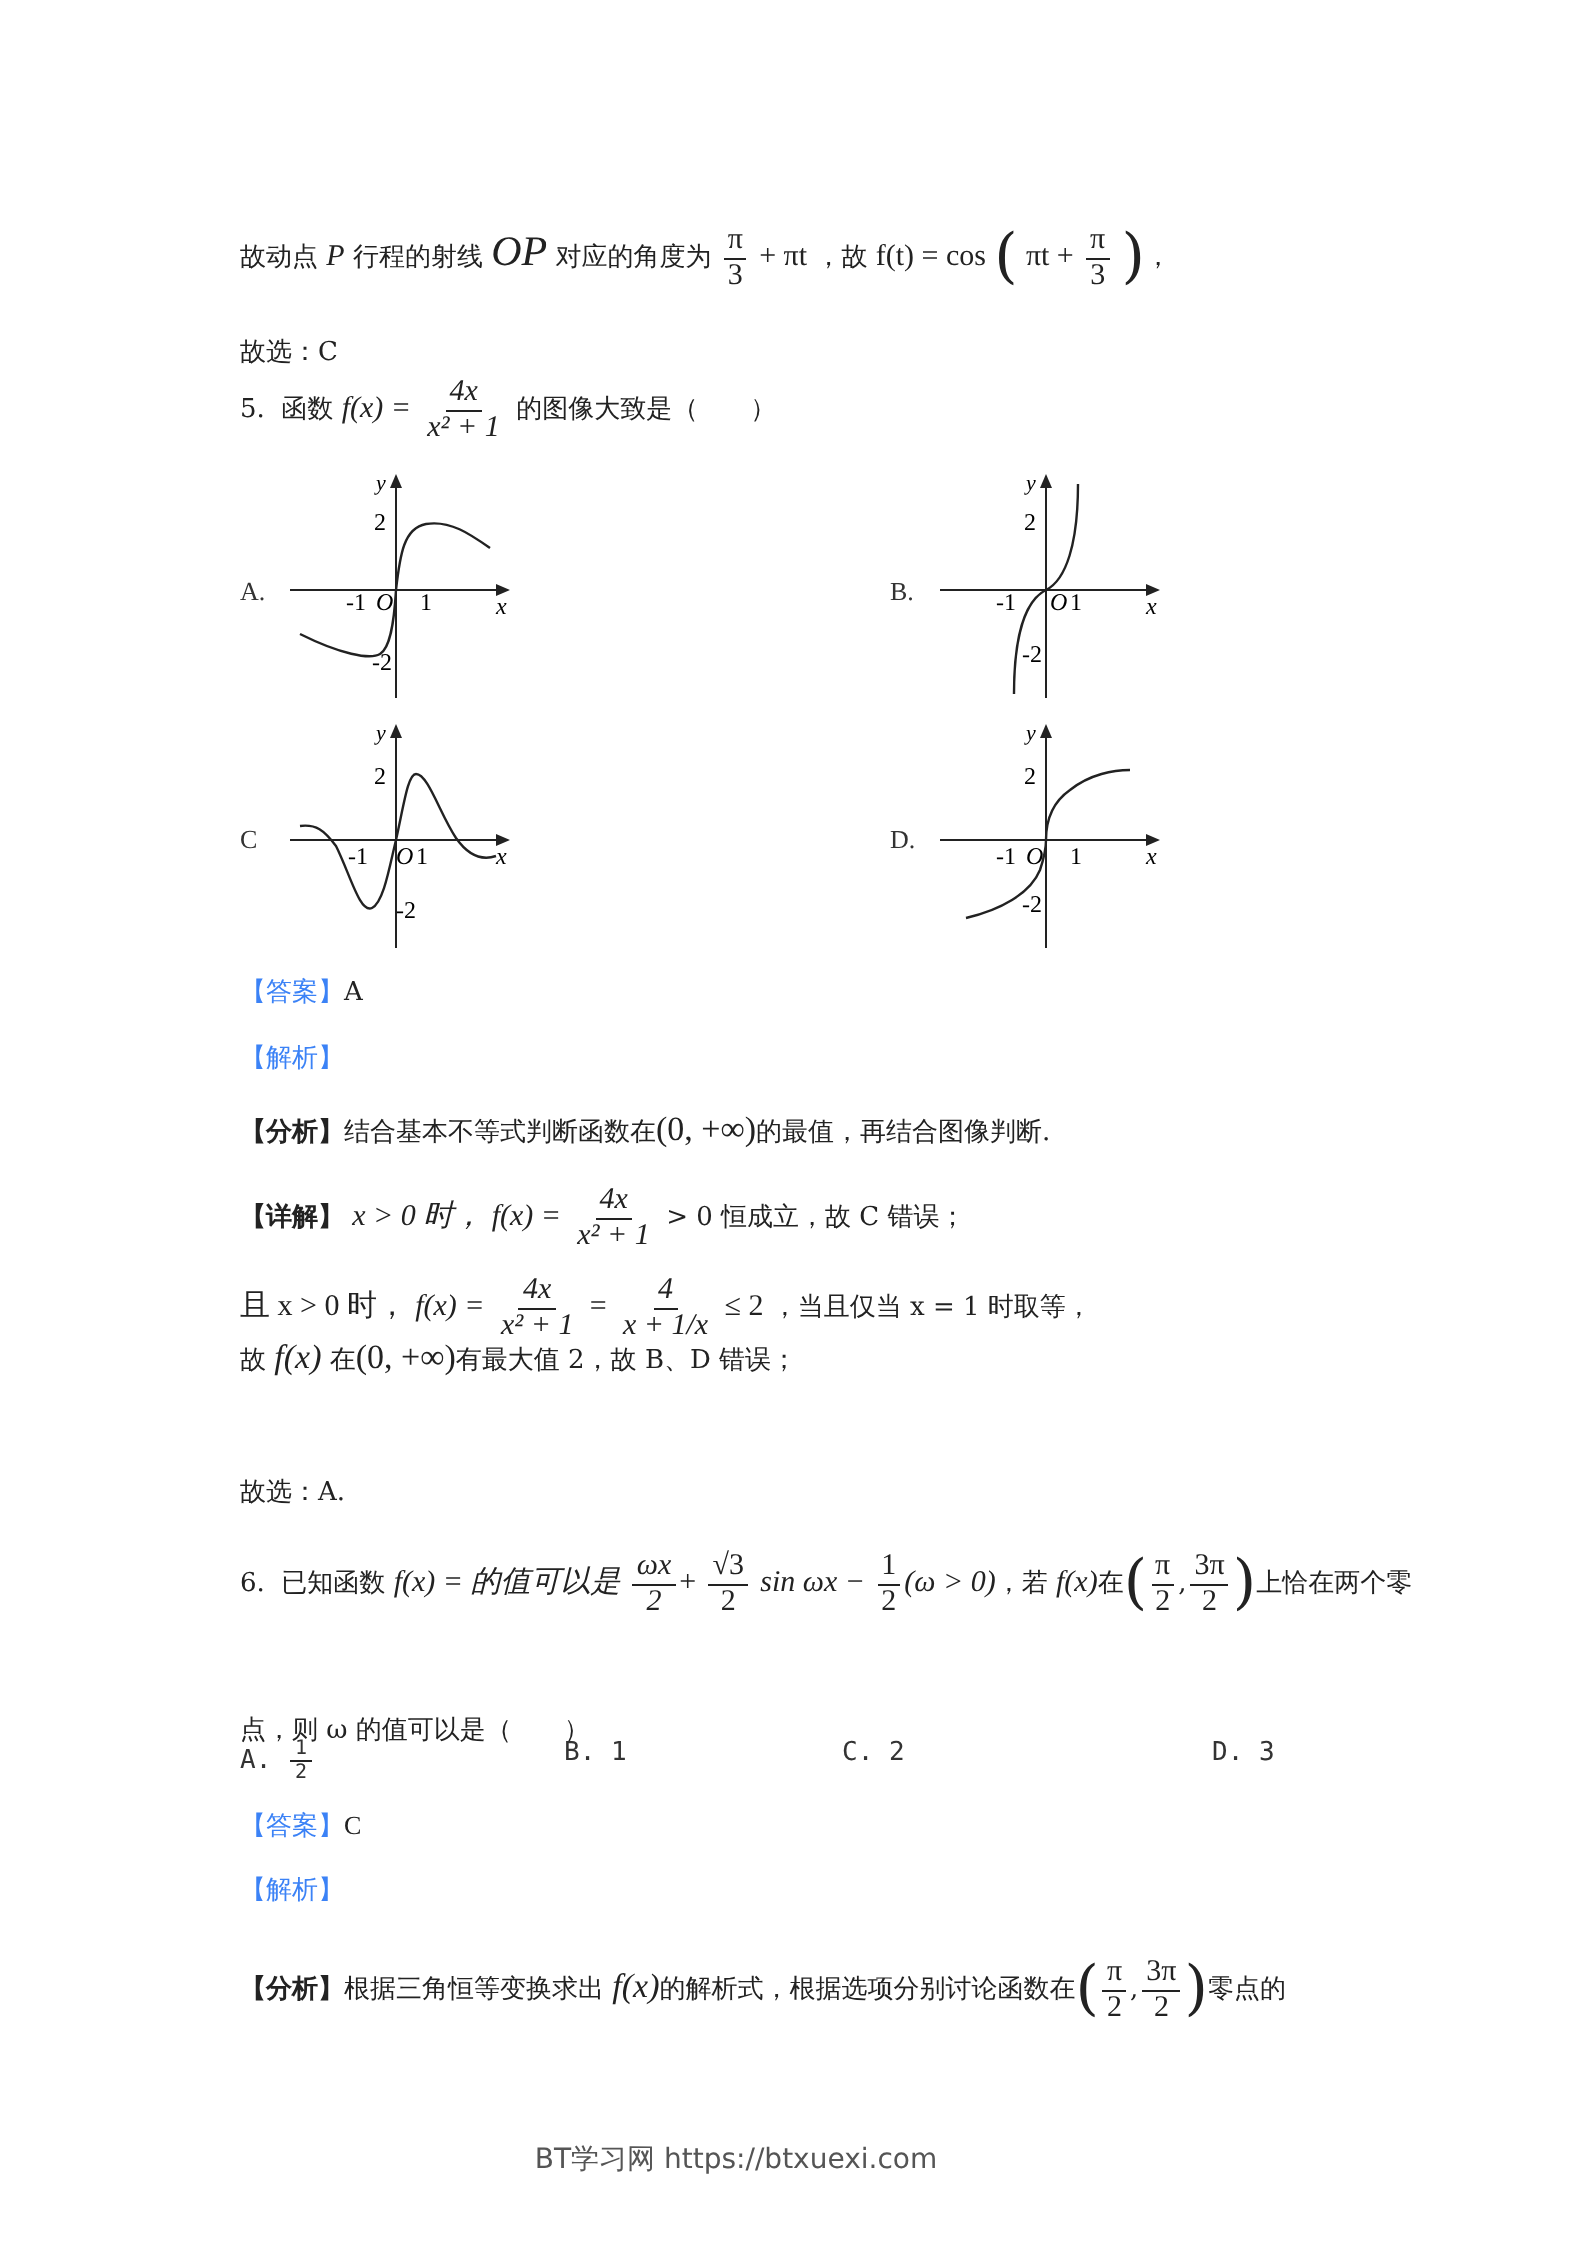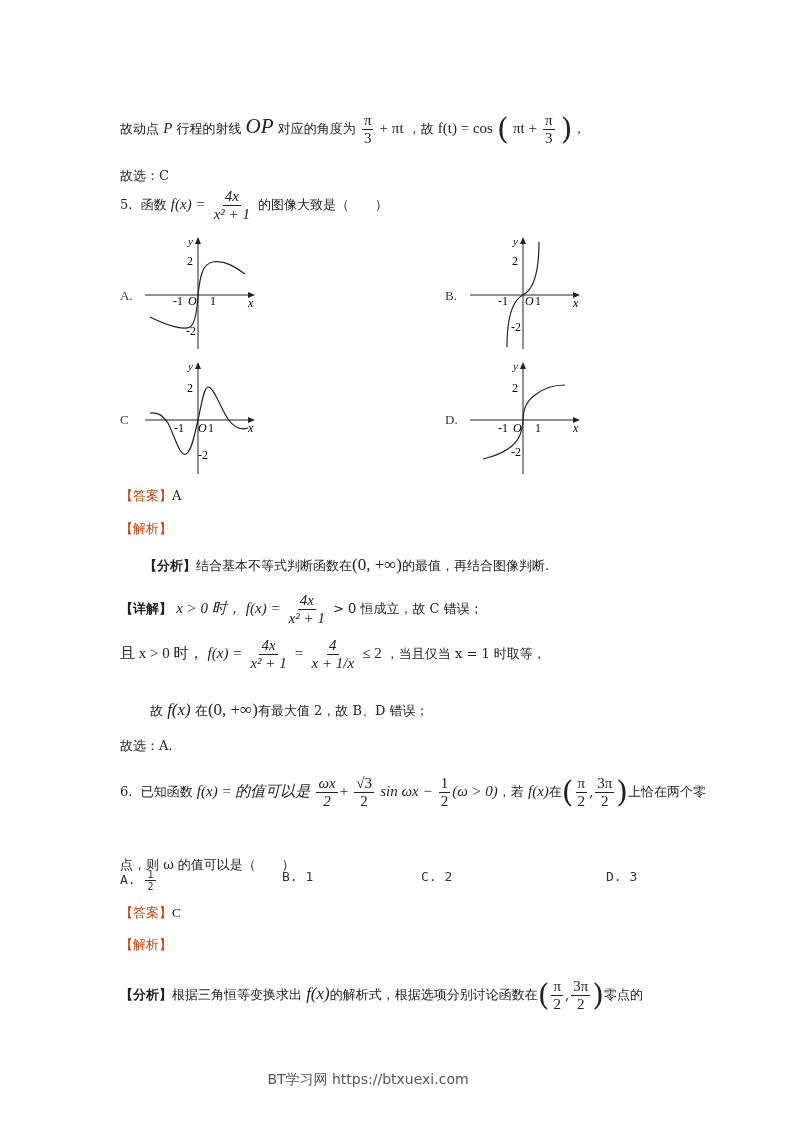--- a/index.html
+++ b/index.html
@@ -4,21 +4,21 @@
 <style>
   html, body { margin:0; padding:0; background:#ffffff; }
   body { width:793px; height:1122px; position:relative; overflow:hidden;
          font-family:"DejaVu Serif","Liberation Serif",serif; color:#222; font-size:13px; }
   .line { position:absolute; left:120px; white-space:nowrap; }
   .math { font-family:"Liberation Serif","DejaVu Serif",serif; font-size:15px; }
   .it { font-style:italic; }
   .frac { display:inline-flex; flex-direction:column; align-items:center; vertical-align:middle; margin:0 2px; line-height:1.1; }
   .frac .num { border-bottom:1px solid #222; padding:0 2px; }
   .frac .den { padding:0 2px; }
-  .blue { color:#c2410c; }
+  .blue { color:#3b82f6; }
   .bold { font-weight:bold; }
   .paren-big { font-size:30px; font-weight:200; vertical-align:middle; line-height:1; }
   .graph { position:absolute; }
   .opt-label { position:absolute; font-family:"Liberation Serif",serif; font-size:13px; color:#333; }
   .choice { position:absolute; font-family:"DejaVu Sans Mono","Liberation Mono",monospace; font-size:13px; color:#333; }
   .footer { position:absolute; left:0; width:736px; top:1071px; text-align:center;
             font-family:"DejaVu Sans","Liberation Sans",sans-serif; font-size:14px; color:#555; }
 </style>
 </head>
 <body>
@@ -118,21 +118,21 @@
   <text x="48" y="75" font-size="12" font-style="italic" font-family="Liberation Serif,serif">O</text>
   <text x="70" y="75" font-size="12" font-family="Liberation Serif,serif">1</text>
   <text x="108" y="75" font-size="12" font-style="italic" font-family="Liberation Serif,serif">x</text>
   <text x="46" y="99" font-size="12" font-family="Liberation Serif,serif">-2</text>
 </svg>
 
 <div class="line" style="top:487px;">
   <span class="blue">【答案】</span><span>A</span>
 </div>
 <div class="line blue" style="top:520px;">【解析】</div>
-<div class="line" style="top:555px;margin-left:24px;">
+<div class="line" style="top:555px;">
   <span class="bold">【分析】</span><span>结合基本不等式判断函数在</span><span class="math" style="font-size:17px">(0, +∞)</span><span>的最值，再结合图像判断.</span>
 </div>
 <div class="line" style="top:592px;">
   <span class="bold">【详解】</span>
   <span class="math it">x &gt; 0 时，</span>
   <span class="math it">f(x) =</span>
   <span class="frac math it">
       <span class="num">4x</span>
       <span class="den">x² + 1</span>
     </span>
@@ -146,21 +146,21 @@
       <span class="den">x² + 1</span>
     </span>
   <span class="math">=</span>
   <span class="frac math it">
       <span class="num">4</span>
       <span class="den">x + 1/x</span>
     </span>
   <span class="math">≤ 2</span>
   <span>，当且仅当 x = 1 时取等，</span>
 </div>
-<div class="line" style="top:700px;margin-left:30px;">
+<div class="line" style="top:669px;">
   <span>故</span>
   <span class="math it" style="font-size:17px">f(x)</span>
   <span>在</span><span class="math" style="font-size:17px">(0, +∞)</span><span>有最大值 2，故 B、D 错误；</span>
 </div>
 <div class="line" style="top:737px;text-align:right;">故选：A.</div>
 
 <div class="line" style="top:775px;">
   <span>6.</span>&nbsp;
   <span>已知函数</span>
   <span class="math it">f(x) = 的值可以是</span>

